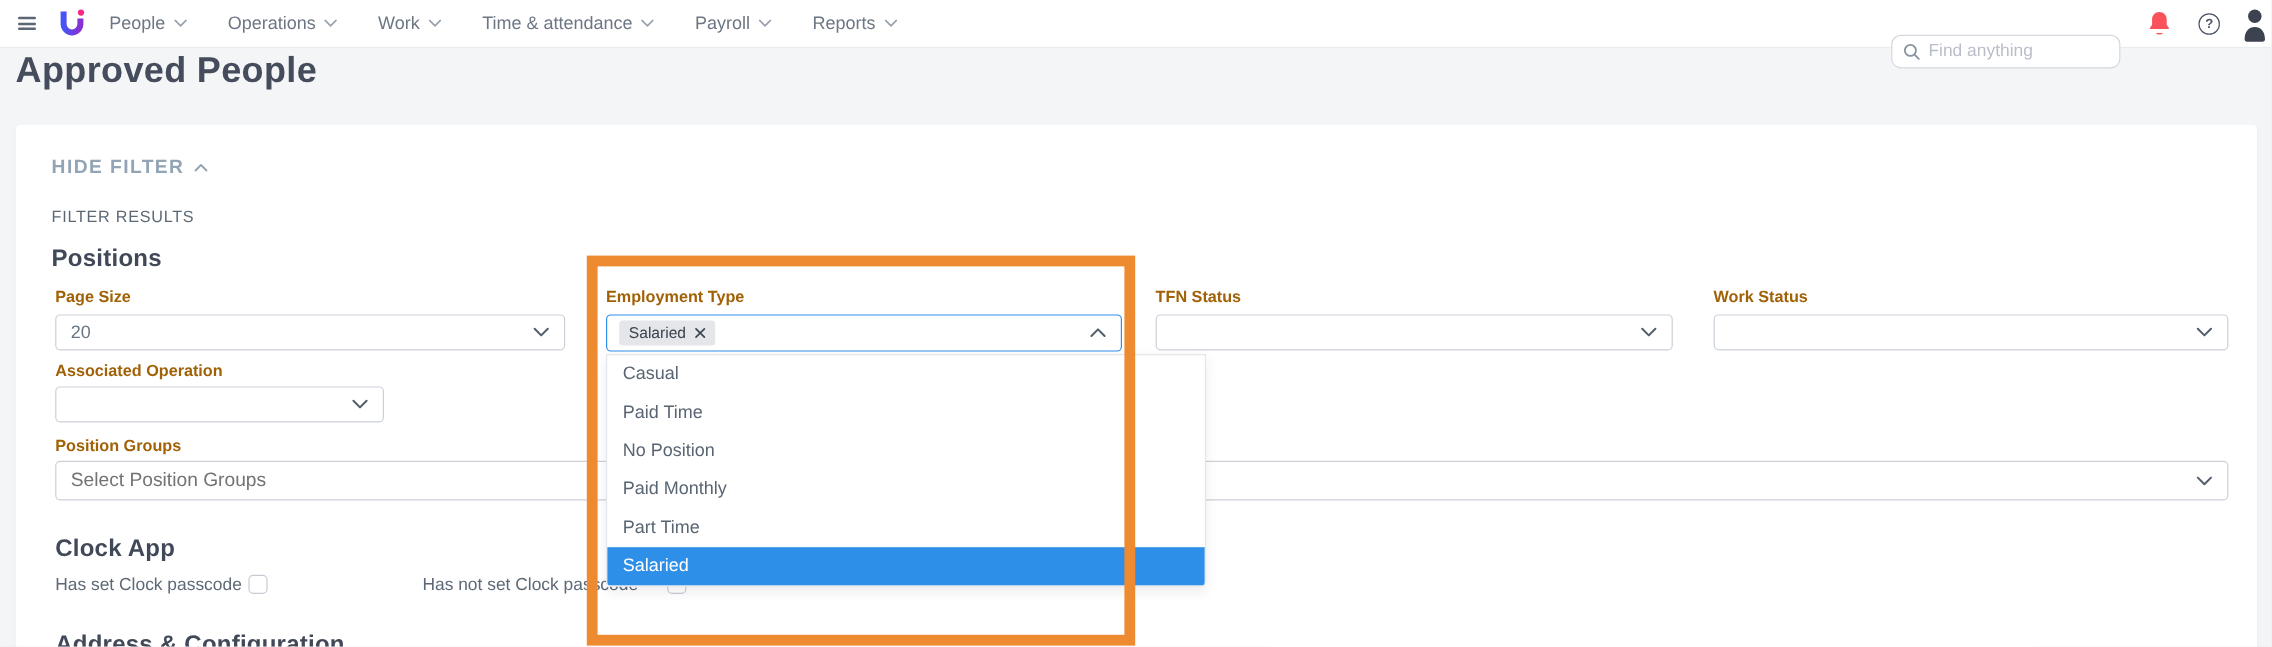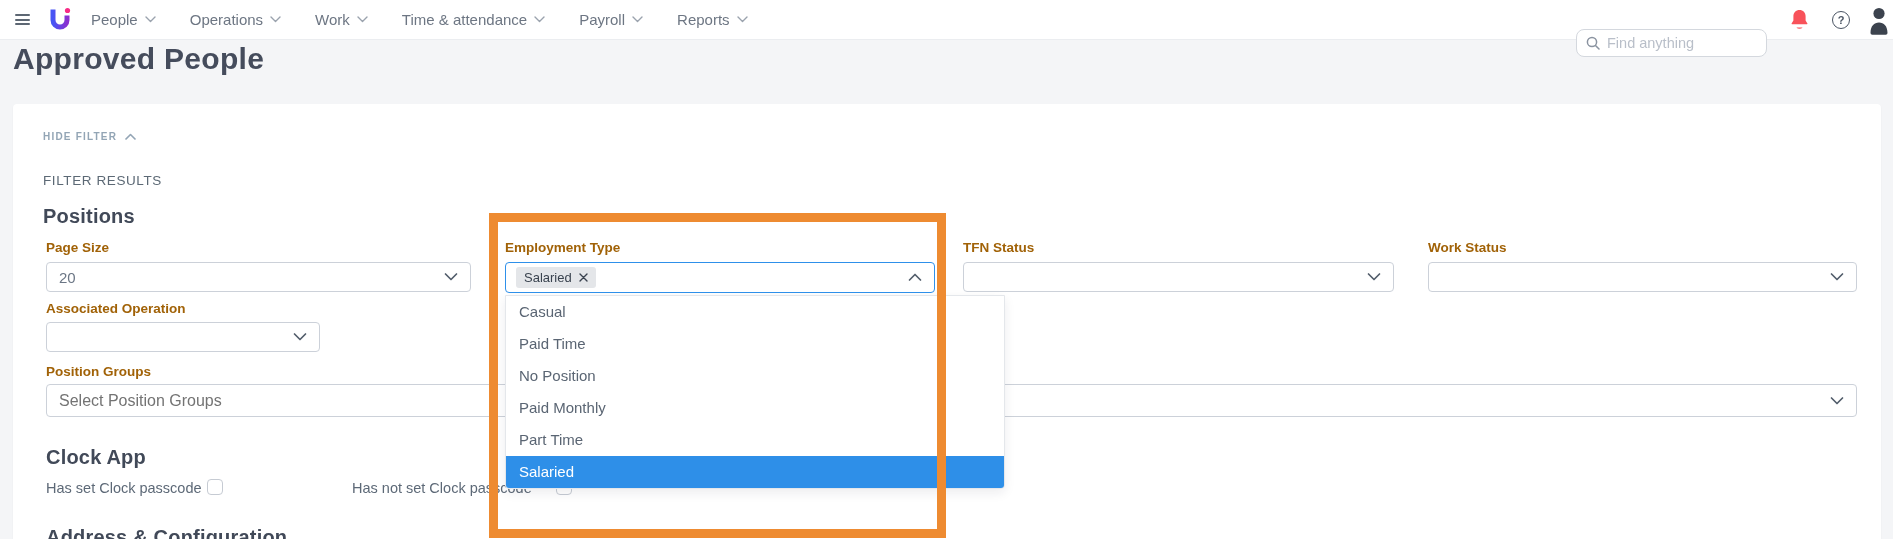--- a/index.html
+++ b/index.html
@@ -28,21 +28,21 @@
              font-size:11px; font-weight:bold; display:flex; align-items:center; justify-content:center; }
   .avatar { left:1864px; width:30px; cursor:pointer; overflow:hidden; }
 
   
   .page-title { position:absolute; left:13px; top:42px; font-size:30px; font-weight:700; color:#454c5c;
                 letter-spacing:0.3px; }
   .card { position:absolute; left:13px; top:104px; width:1868px; height:470px; background:#ffffff;
           border-radius:4px; box-shadow:0 1px 2px rgba(25,35,50,0.05); }
 
   .hide-filter { position:absolute; left:43px; top:131px; display:flex; align-items:center; gap:7px;
-                 font-size:10px; font-weight:600; letter-spacing:1.2px; color:#93a5b5; cursor:pointer;justify-content:center; }
+                 font-size:16px; font-weight:600; letter-spacing:1.2px; color:#93a5b5; cursor:pointer;justify-content:center; }
   .filter-results { position:absolute; left:43px; top:173px; font-size:13.5px; letter-spacing:0.6px; color:#5c6975; }
   .section-heading { position:absolute; font-size:20px; font-weight:700; color:#414958; letter-spacing:0.2px; }
   .h-positions { left:43px; top:205px; }
   .h-clock { left:46px; top:446px; }
   .h-bottom { left:46px; top:526px; }
 
   .field-label { position:absolute; font-size:13.5px; font-weight:700; color:#a16207; }
   .select { position:absolute; height:30px; background:#fff; border:1px solid #ccd1d9; border-radius:4px;
             display:flex; align-items:center; padding:0 12px; font-size:15px; color:#6b7685; cursor:pointer; }
   .select .chev { position:absolute; right:12px; top:50%; transform:translateY(-50%); display:flex; }

